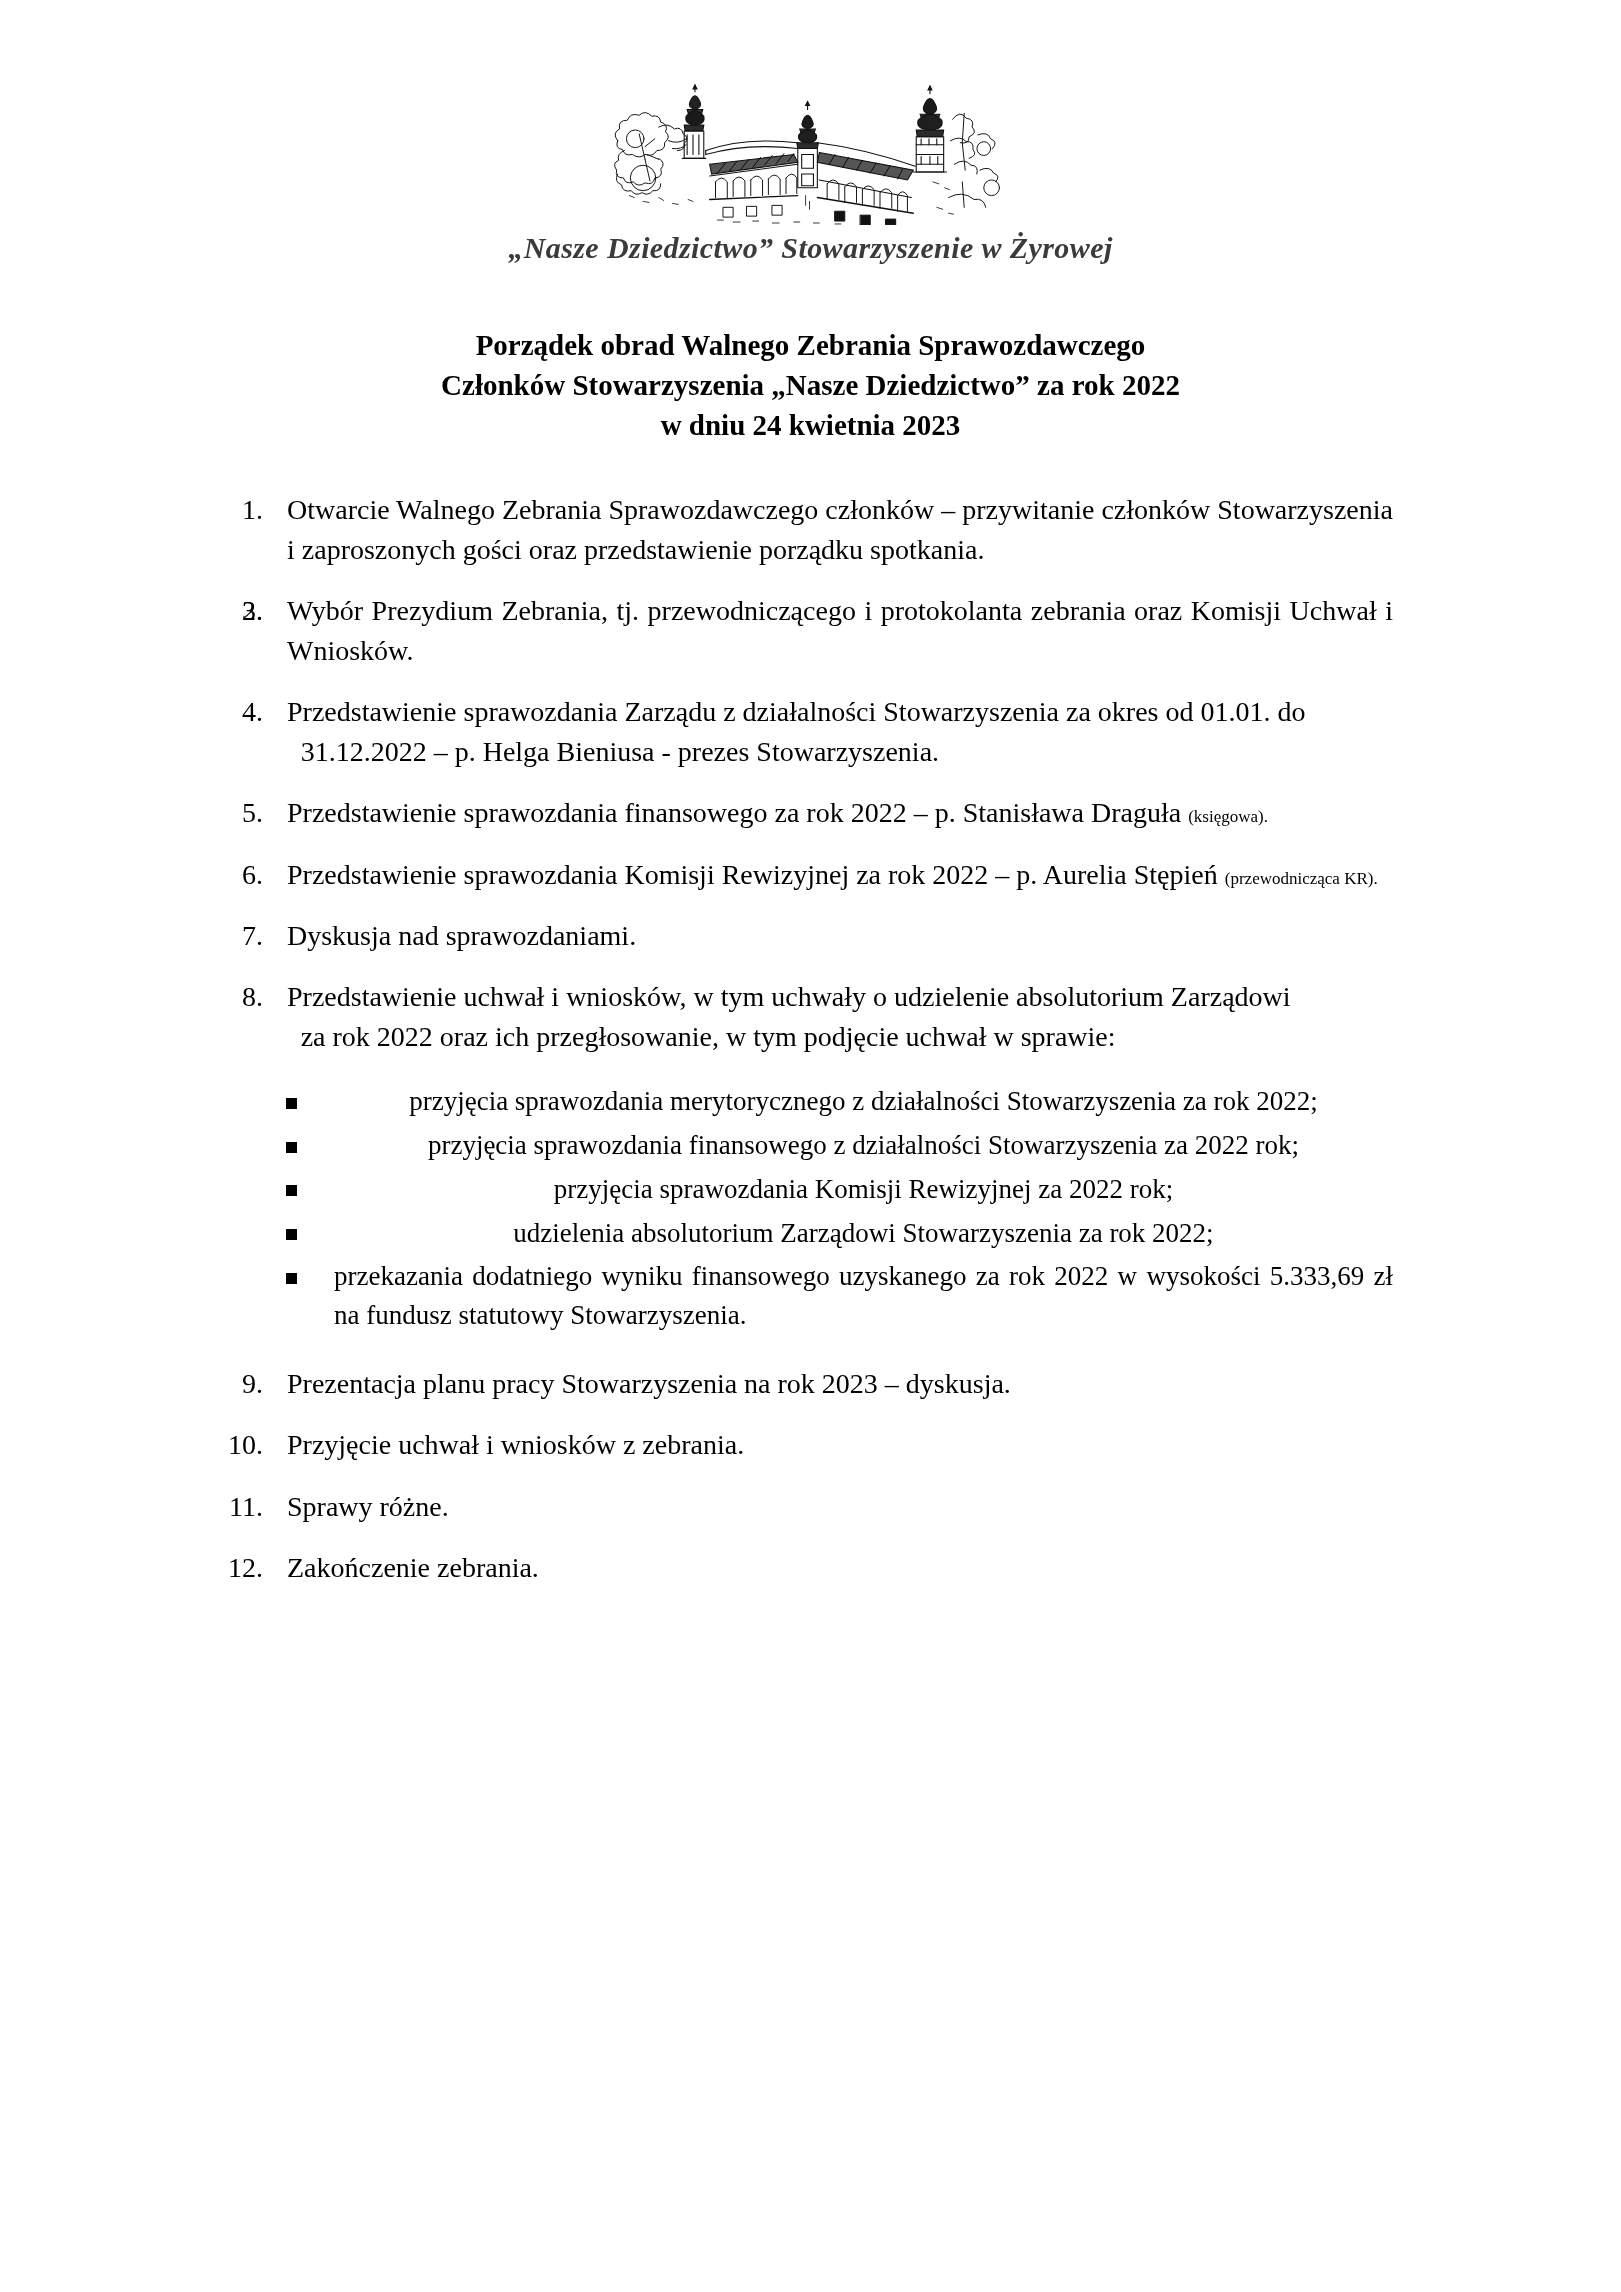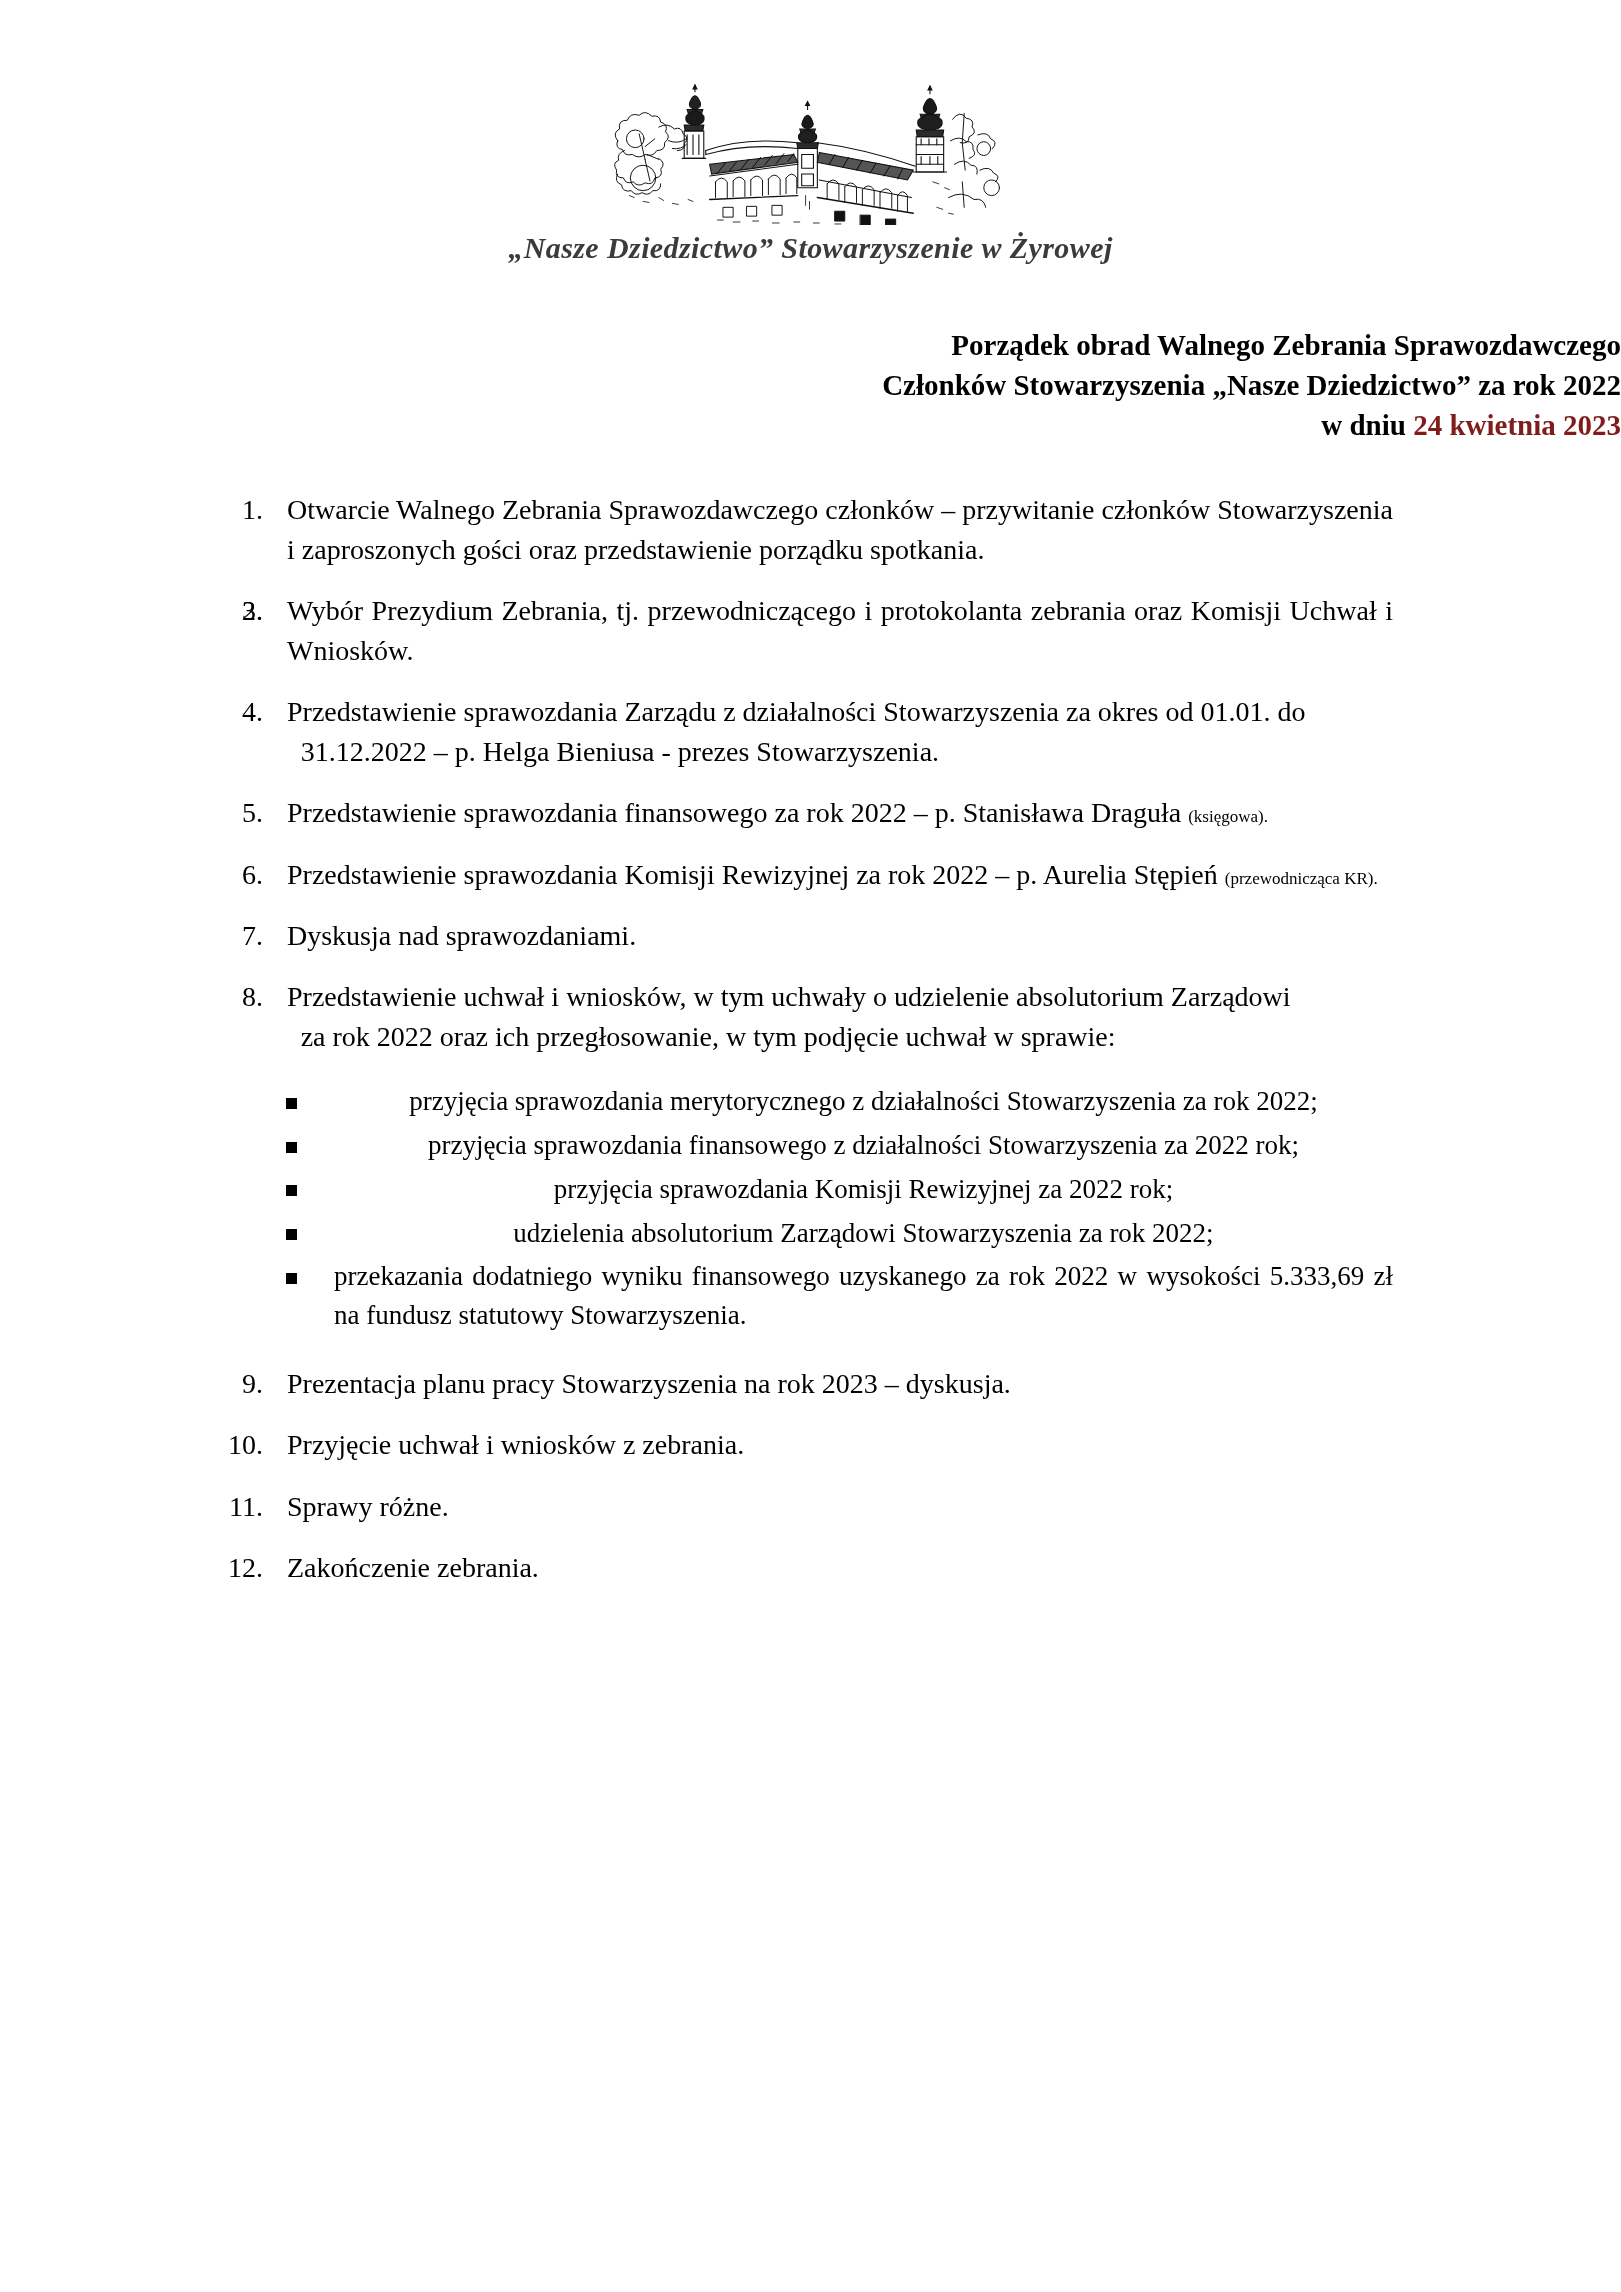--- a/index.html
+++ b/index.html
@@ -54,22 +54,22 @@
 
   
   .title-block {
     margin-top: 61px;
     text-align: center;
     font-weight: bold;
     font-size: 29px;
     line-height: 1.38;
     color: #000000;
   }
-  .title-block .line { display: block; text-align: right; }
-  .date-accent { color: #7f1d1d; }
+  .title-block .line { display: block; }
+  .date-accent { color: #000000; }
 
   
   .agenda {
     margin: 0;
     padding: 0;
     list-style: none;
     margin-top: 45px;
   }
   .agenda-item {
     position: relative;

